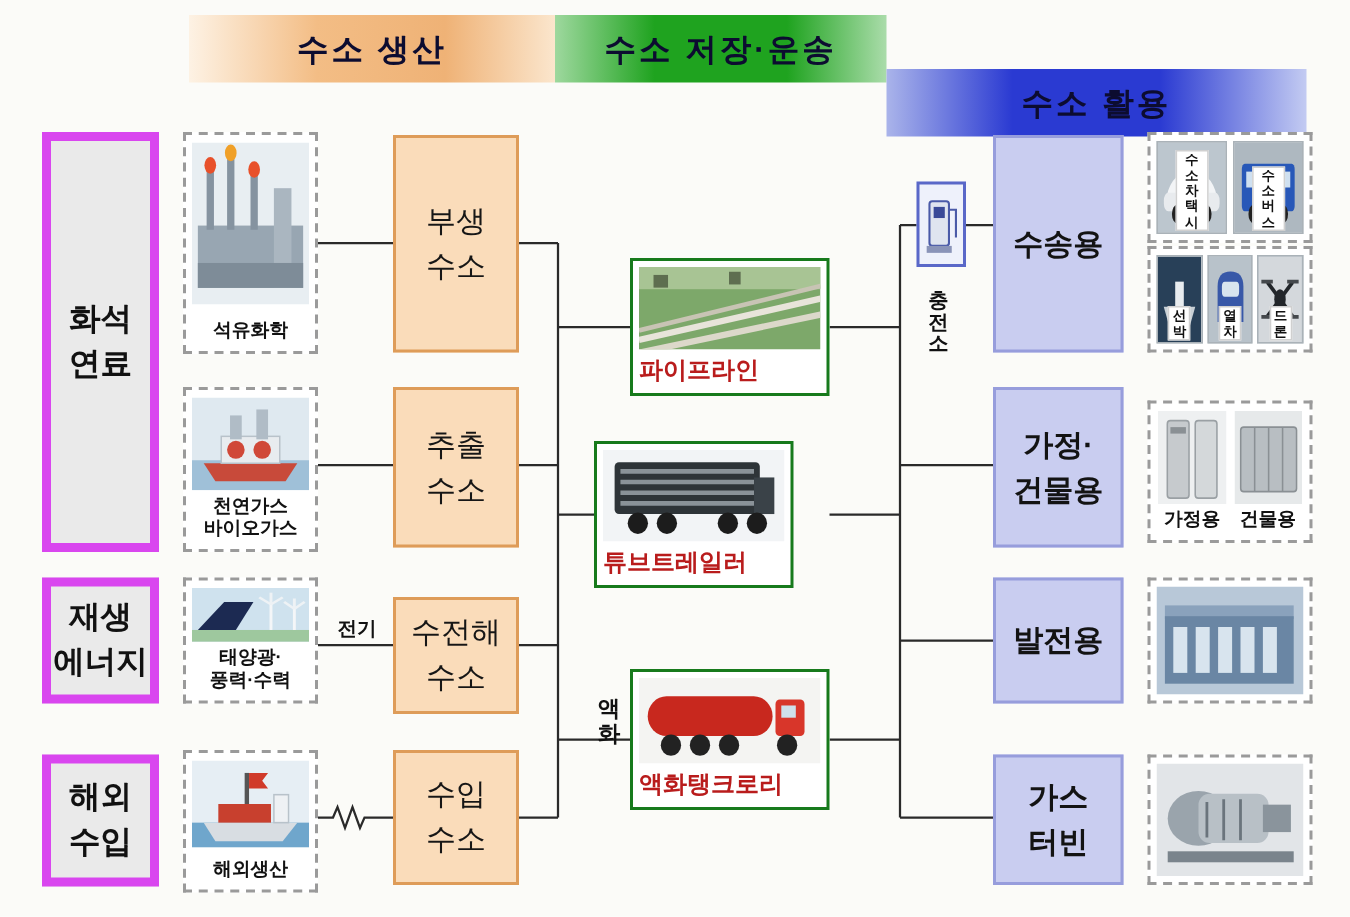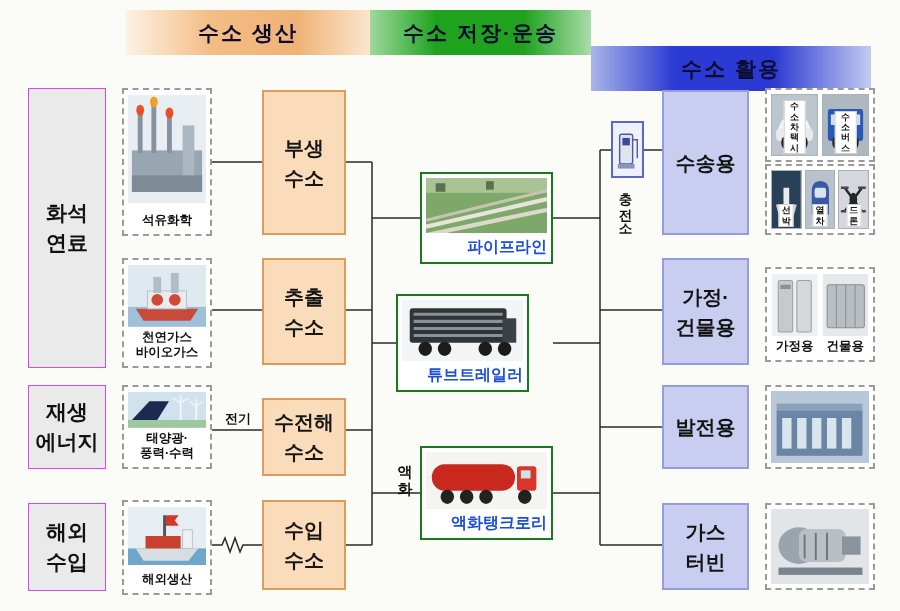--- a/index.html
+++ b/index.html
@@ -3,29 +3,29 @@
 <meta charset="utf-8">
 <style>
   * { margin:0; padding:0; box-sizing:border-box; }
   body { font-family:"Liberation Sans","DejaVu Sans",sans-serif; background:#ffffff; }
   .canvas { position:relative; width:900px; height:611px; background:#fbfbf8; overflow:hidden; }
   .abs { position:absolute; }
   .hdr { display:flex; align-items:center; justify-content:center; font-weight:bold; font-size:21px; color:#0c0c30; letter-spacing:2px; }
   .hdr-prod { background:linear-gradient(90deg,#fdf2e4,#f5c violet 0); background:linear-gradient(90deg,#fdf2e4 0%,#f3bd85 35%,#efb276 70%,#fbe6cd 100%); }
   .hdr-stor { background:linear-gradient(90deg,#9ed89e 0%,#1fa31f 30%,#1fa31f 70%,#aadcaa 100%);align-items:center; }
   .hdr-util { background:linear-gradient(90deg,#aab4ea 0%,#2a3ad2 30%,#2a3ad2 65%,#c3cbf2 100%);margin-top:36px; }
-  .graybox { background:#eaeaea; border:1px solid #d946ef; display:flex; align-items:center; justify-content:center;
+  .graybox { background:#eaeaea; border:6px solid #d946ef; display:flex; align-items:center; justify-content:center;
              font-weight:bold; font-size:21px; color:#111; text-align:center; white-space:pre-line; line-height:1.45; }
   .dashed { background:#ffffff; border:2px dashed #9a9a9a; display:flex; flex-direction:column; align-items:center;
             justify-content:space-between; padding:5px; }
   .caption { font-size:12.5px; font-weight:bold; color:#111; text-align:center; white-space:pre-line; line-height:1.25; padding-top:3px; }
   .orangebox { background:#fadcba; border:2px solid #de9c59; display:flex; align-items:center; justify-content:center;
-               font-weight:bold; font-size:20px; color:#161616; text-align:center; white-space:pre-line; line-height:1.5; }
+               font-weight:normal; font-size:20px; color:#161616; text-align:center; white-space:pre-line; line-height:1.5; }
   .greenbox { background:#ffffff; border:2.5px solid #177a1c; display:flex; flex-direction:column; padding:4px; }
-  .glabel { text-align:right; font-weight:bold; font-size:16px; color:#1d4ed8; padding-top:4px; }
+  .glabel { text-align:left; font-weight:bold; font-size:16px; color:#b91c1c; padding-top:4px; }
   .bluebox { background:#c9cdf0; border:2px solid #979ddc; display:flex; align-items:center; justify-content:center;
              font-weight:bold; font-size:20px; color:#131313; text-align:center; white-space:pre-line; line-height:1.5; }
   .vtext { writing-mode:vertical-rl; text-orientation:upright; font-weight:bold; font-size:13.5px; color:#111; letter-spacing:2px; }
   .tile { position:relative; background:#c7ced4; border:1px solid #aab2b8; overflow:hidden; }
   .badge { position:absolute; bottom:1px; left:50%; transform:translateX(-50%); background:#ffffff; border:1px solid #d0d0d0;
            font-size:9px; font-weight:bold; color:#111; line-height:1.15; padding:0 2px; white-space:pre-line; text-align:center; }
   .stationbox { background:#eef1fb; border:2px solid #5a68c8; display:flex; align-items:center; justify-content:center; }
   .masklabel { background:#fbfbf8; font-weight:bold; font-size:15px; color:#111; padding:2px 1px; }
   svg { display:block; }
 </style>

